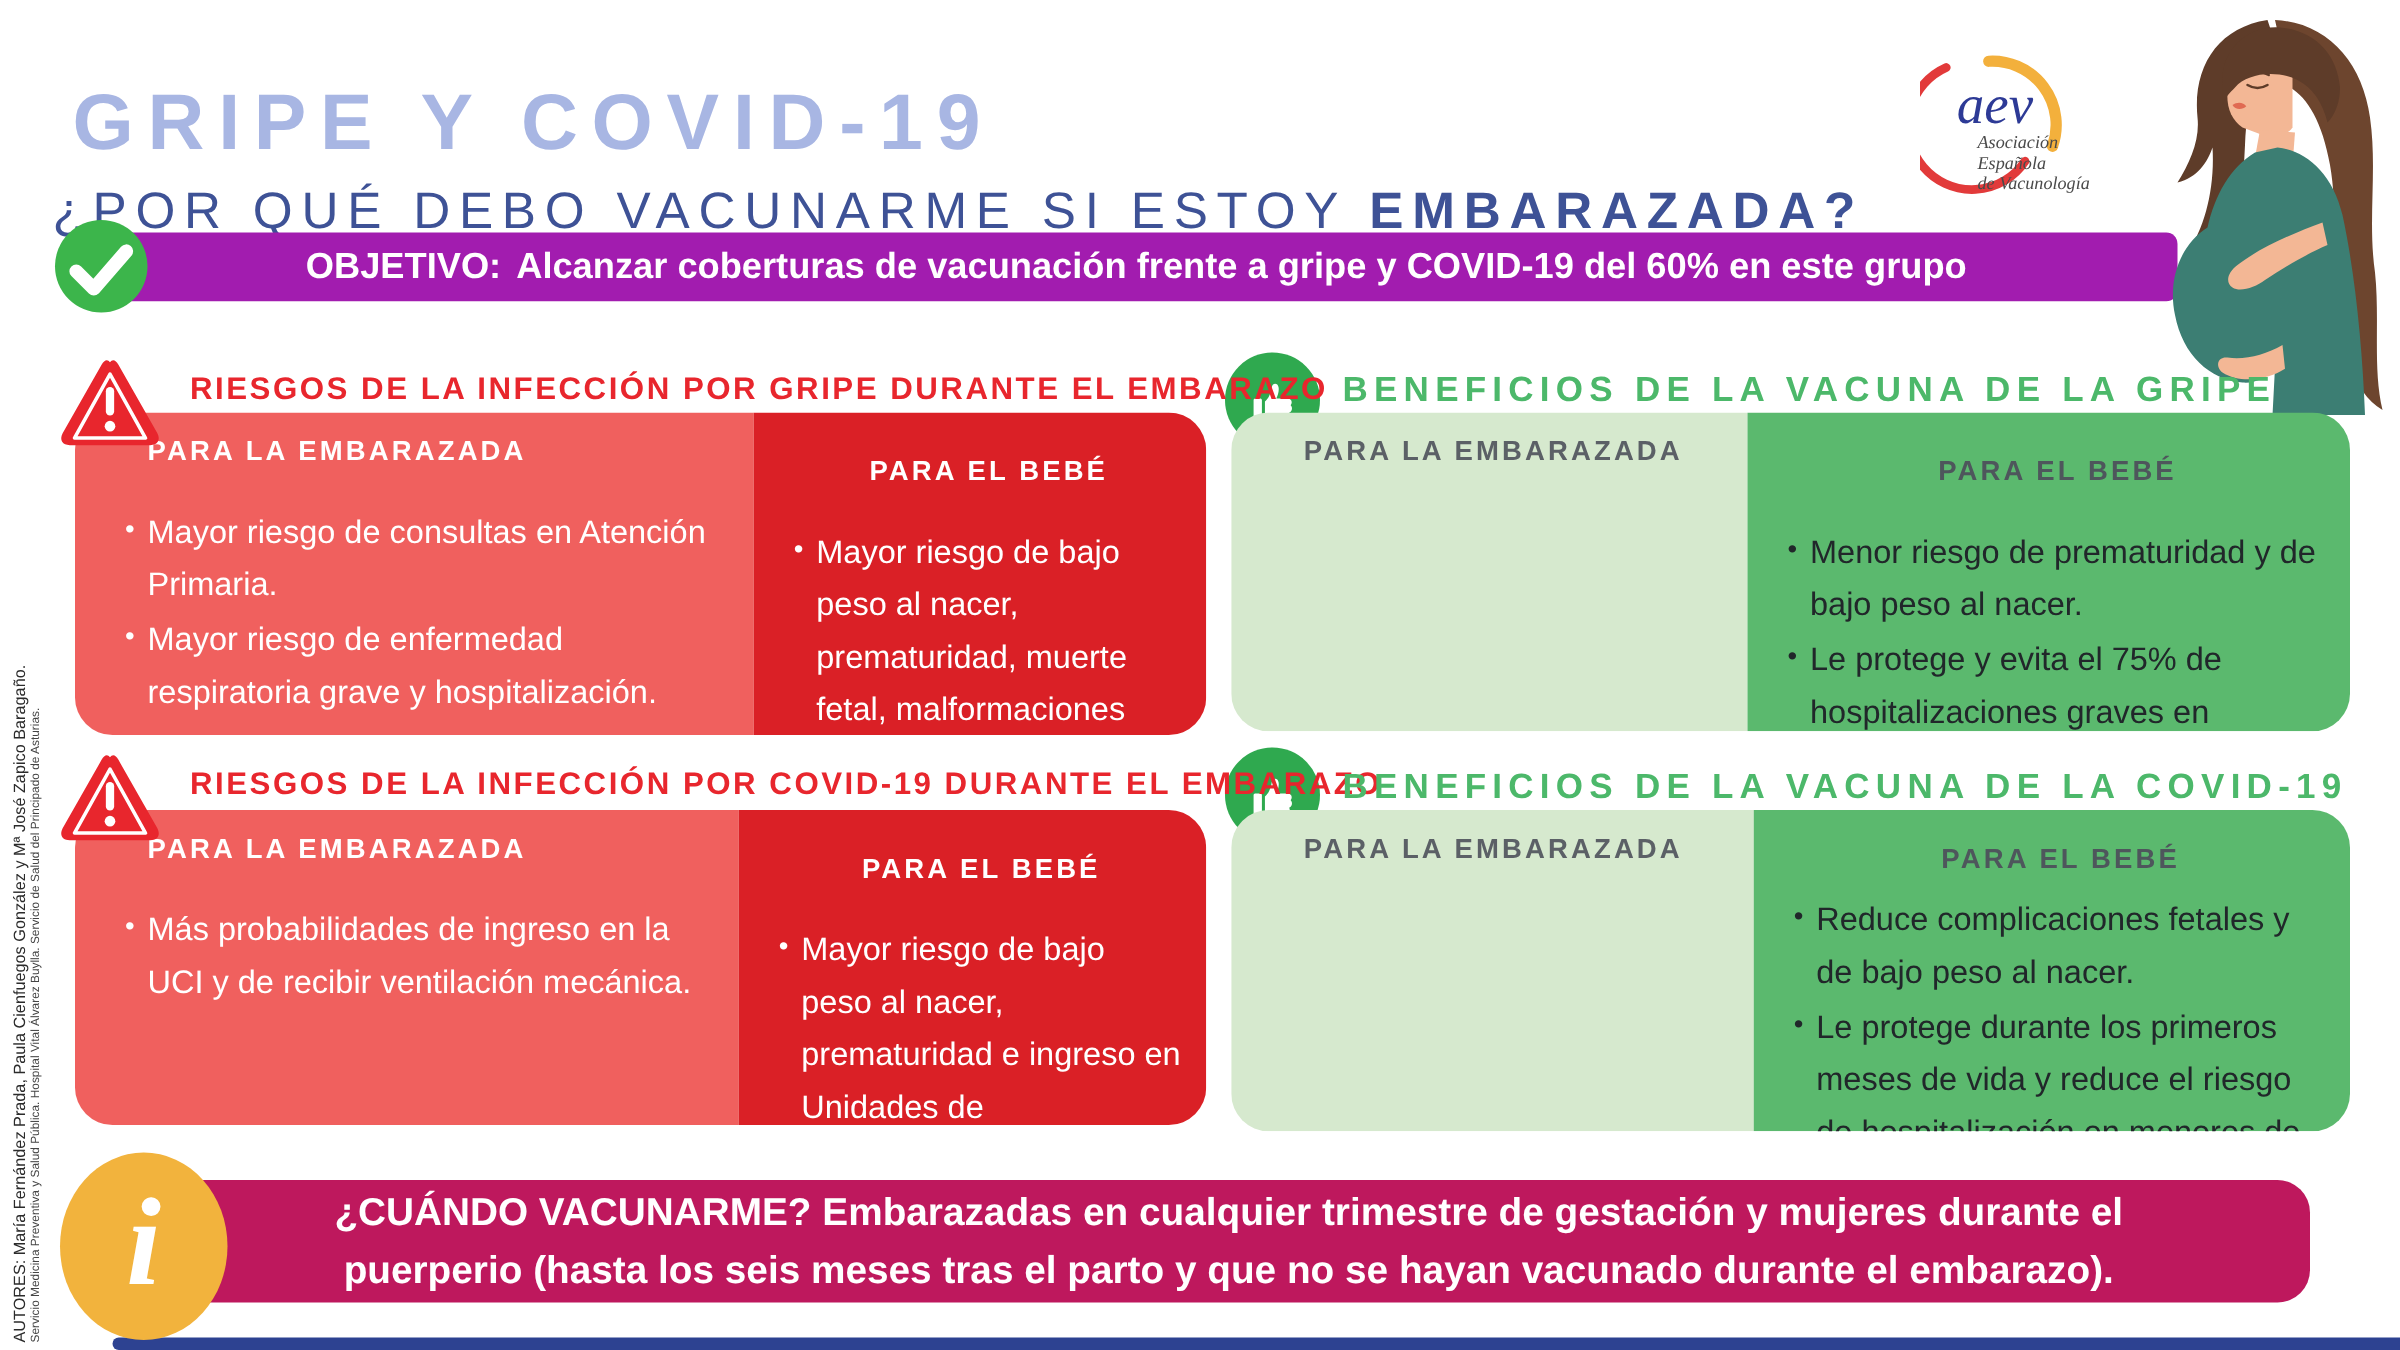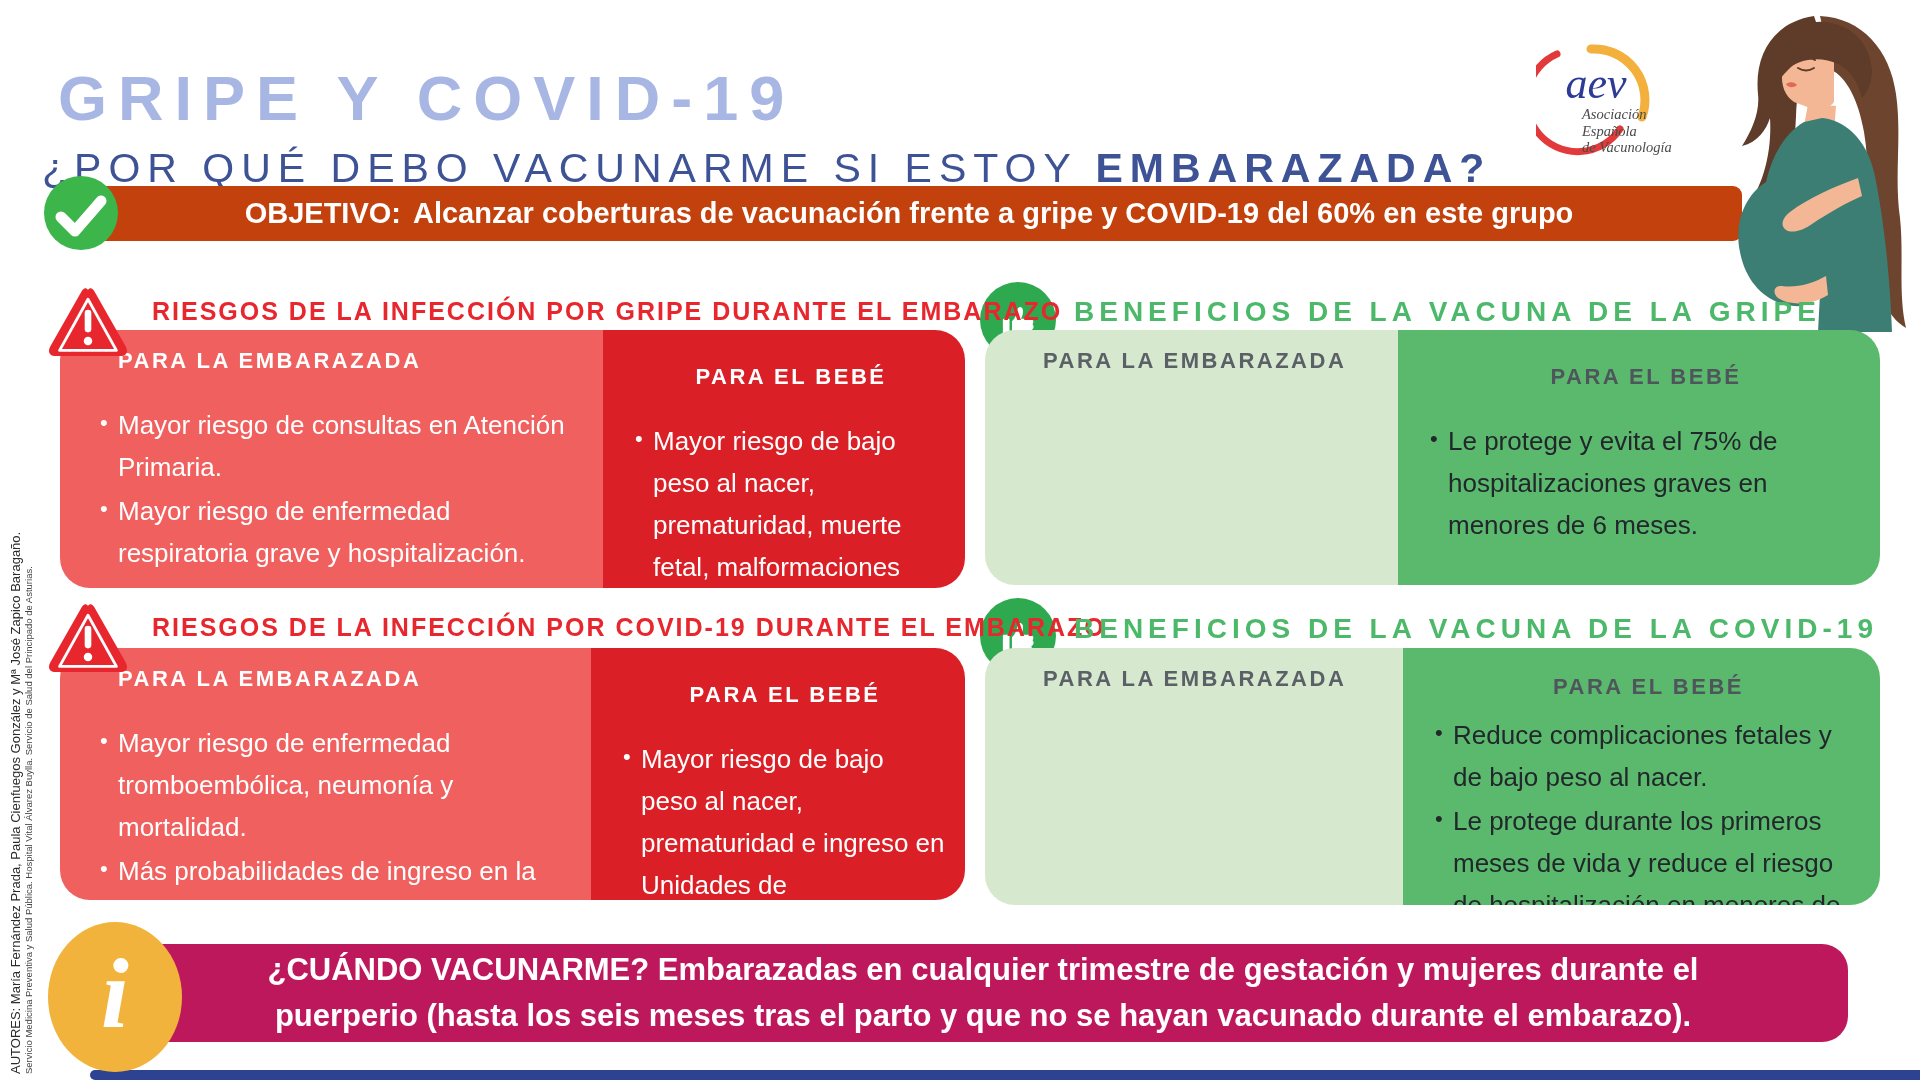--- a/index.html
+++ b/index.html
@@ -31,21 +31,21 @@
   .logo .logo-name{
     position:absolute;left:46px;top:70px;
     font-family:"Liberation Serif","DejaVu Serif",serif;
     font-style:italic;font-size:14.5px;line-height:16.5px;color:#4a4a4a;
   }
   
   .woman{position:absolute;right:0;top:6px;width:218px;height:326px;z-index:2;}
   
   .objective{
     position:absolute;left:76px;top:186px;width:1666px;height:55px;
-    background:#c2410c;border-radius:9px;z-index:1;
+    background:#a21caf;border-radius:9px;z-index:1;
     display:flex;align-items:center;justify-content:center;
     color:#fff;font-size:29px;font-weight:700;white-space:nowrap;
   }
   .objective .obj-label{margin-right:12px;}
   .check-circle{
     position:absolute;left:44px;top:176px;width:74px;height:74px;border-radius:50%;
     background:#3cb54b;z-index:3;display:flex;align-items:center;justify-content:center;
   }
   
   .warn-icon{position:absolute;width:84px;height:72px;z-index:4;}
@@ -207,39 +207,39 @@
   </svg>
 </div>
 <div class="sec-title green g1">BENEFICIOS DE LA VACUNA DE LA GRIPE</div>
 <section class="panel green-p1">
   <div class="col left">
     <h3 class="col-heading">PARA LA EMBARAZADA</h3>
   </div>
   <div class="col right">
     <h3 class="col-heading">PARA EL BEBÉ</h3>
     <ul>
+      <li>Menor riesgo de prematuridad y de bajo peso al nacer.</li>
       <li>Le protege y evita el 75% de hospitalizaciones graves en menores de 6 meses.</li>
     </ul>
   </div>
 </section>
 
 <div class="warn-icon r2">
   <svg width="84" height="72" viewBox="0 0 88 76">
     <path d="M44,4 C46,1 49,2 51,6 L84,64 C87,70 84,74 78,74 L10,74 C4,74 1,70 4,64 L37,6 C39,2 42,1 44,4 Z" fill="#e8262d"></path>
     <path d="M44,14 L74,68 L14,68 Z" fill="none" stroke="#ffffff" stroke-width="3" stroke-linejoin="round"></path>
     <rect x="40.5" y="25" width="7" height="24" rx="3.5" fill="#ffffff"></rect>
     <circle cx="44" cy="58" r="4.5" fill="#ffffff"></circle>
   </svg>
 </div>
 <div class="sec-title red r2">RIESGOS DE LA INFECCIÓN POR COVID-19 DURANTE EL EMBARAZO</div>
 <section class="panel red-p2">
   <div class="col left">
     <h3 class="col-heading">PARA LA EMBARAZADA</h3>
     <ul>
-      <li>Mayor riesgo de enfermedad tromboembólica, neumonía y mortalidad.</li>
       <li>Más probabilidades de ingreso en la UCI y de recibir ventilación mecánica.</li>
     </ul>
   </div>
   <div class="col right">
     <h3 class="col-heading">PARA EL BEBÉ</h3>
     <ul>
       <li>Mayor riesgo de bajo peso al nacer, prematuridad e ingreso en Unidades de Neonatología.</li>
 
     </ul>
   </div>

